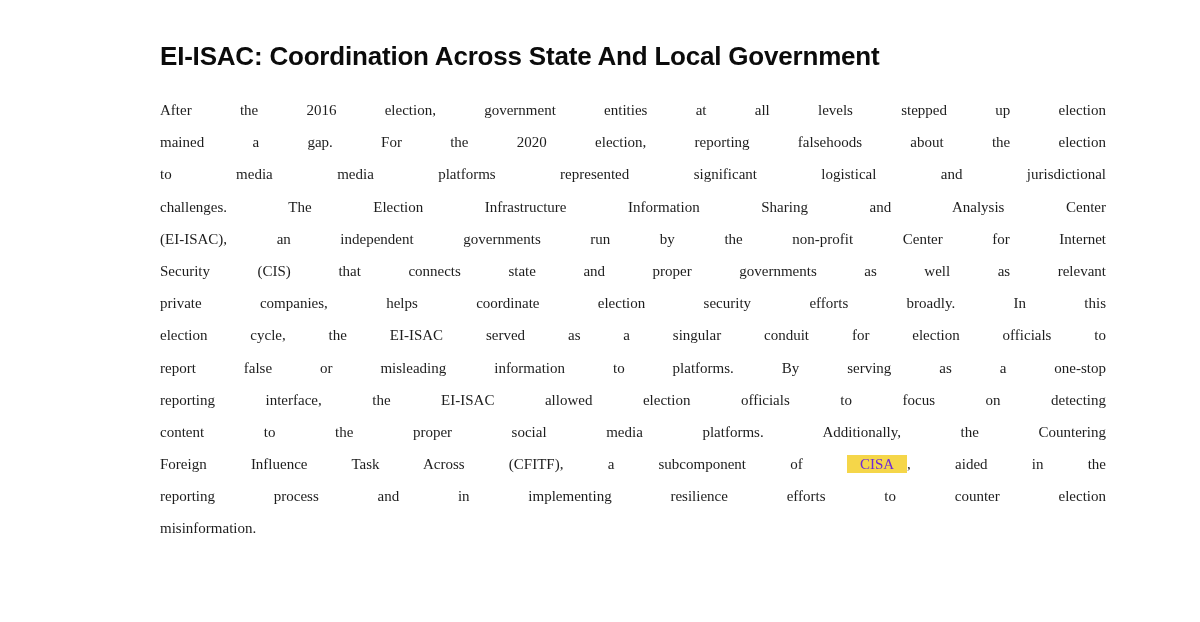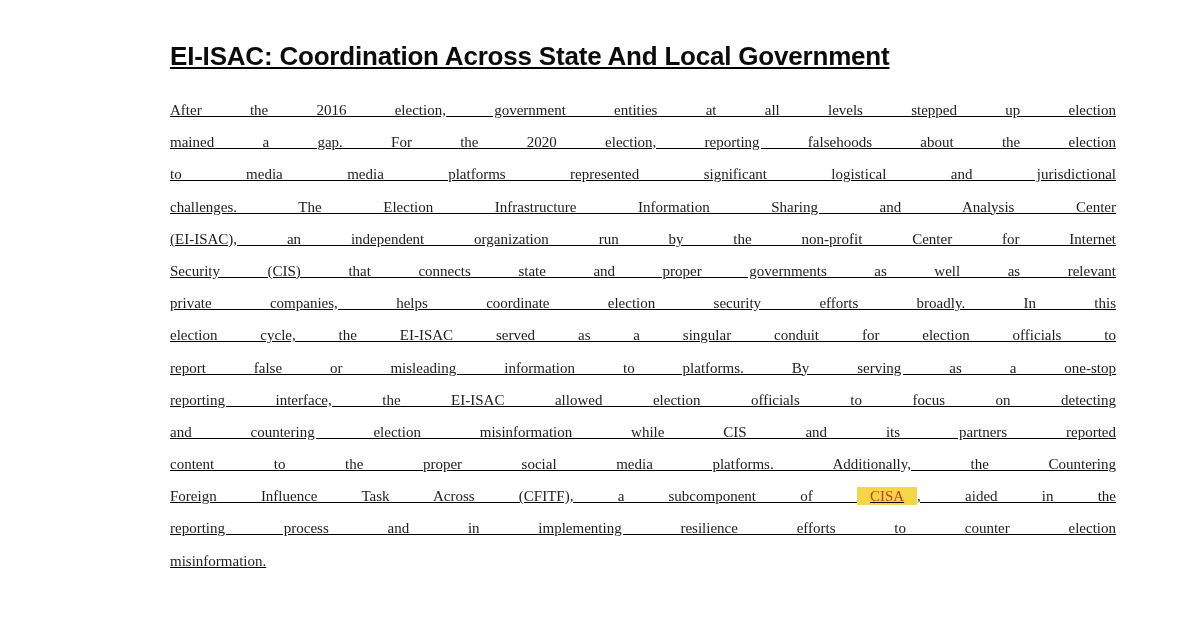--- a/index.html
+++ b/index.html
@@ -10,24 +10,23 @@
   .page {
     position: relative;
     width: 1200px;
     height: 622px;
     background: #ffffff;
     overflow: hidden;
     font-family: "Liberation Serif", serif;
   }
   .content {
     position: absolute;
-    left: 170px;
+    left: 160px;
     top: 42px;
     width: 946px;
-    text-decoration: underline;
   }
   .heading {
     font-family: "Liberation Sans", sans-serif;
     font-weight: 700;
     font-size: 26px;
     line-height: 28px;
     letter-spacing: -0.2px;
     color: #0b0b0b;
     margin: 0 0 24px 0;
   }
@@ -41,40 +40,39 @@
     text-align: justify;
     text-align-last: justify;
     height: 32.2px;
   }
   .line-last {
     text-align-last: left;
   }
   .hl {
     background: var(--highlight-color, #f5d649);
     padding: 1px 13px;
-    color: #c2410c;
+    color: #6d28d9;
   }
 </style>
 </head>
 <body>
 
 <div class="page">
   <div class="content">
     <h1 class="heading">EI-ISAC: Coordination Across State And Local Government</h1>
     <div class="paragraph">
       <div class="line">After the 2016 election, government entities at all levels stepped up election</div>
       <div class="line">mained a gap. For the 2020 election, reporting falsehoods about the election</div>
       <div class="line">to media media platforms represented significant logistical and jurisdictional</div>
       <div class="line">challenges. The Election Infrastructure Information Sharing and Analysis Center</div>
-      <div class="line">(EI-ISAC), an independent organization run by the non-profit Center for Internet</div>
+      <div class="line">(EI-ISAC), an independent governments run by the non-profit Center for Internet</div>
       <div class="line">Security (CIS) that connects state and proper governments as well as relevant</div>
       <div class="line">private companies, helps coordinate election security efforts broadly. In this</div>
       <div class="line">election cycle, the EI-ISAC served as a singular conduit for election officials to</div>
       <div class="line">report false or misleading information to platforms. By serving as a one-stop</div>
       <div class="line">reporting interface, the EI-ISAC allowed election officials to focus on detecting</div>
-      <div class="line">and countering election misinformation while CIS and its partners reported</div>
       <div class="line">content to the proper social media platforms. Additionally, the Countering</div>
       <div class="line"><span>Foreign Influence Task Across (CFITF), a subcomponent of </span><span class="hl">CISA</span><span>, aided in the</span></div>
       <div class="line">reporting process and in implementing resilience efforts to counter election</div>
       <div class="line line-last">misinformation.</div>
     </div>
   </div>
 </div>
 
 </body></html>

